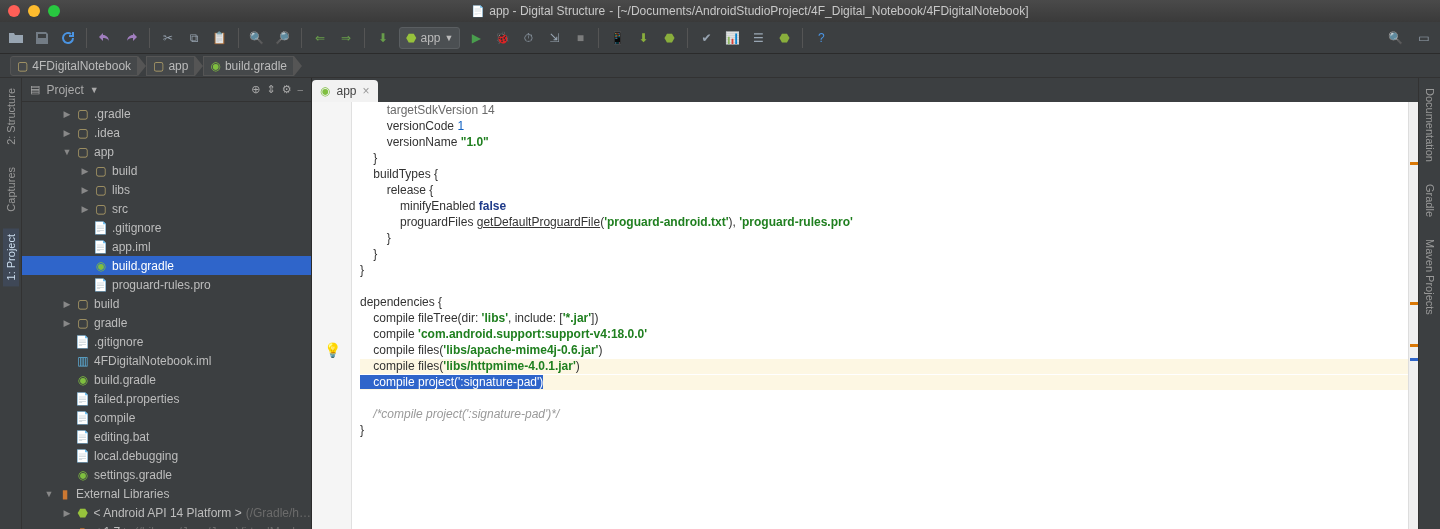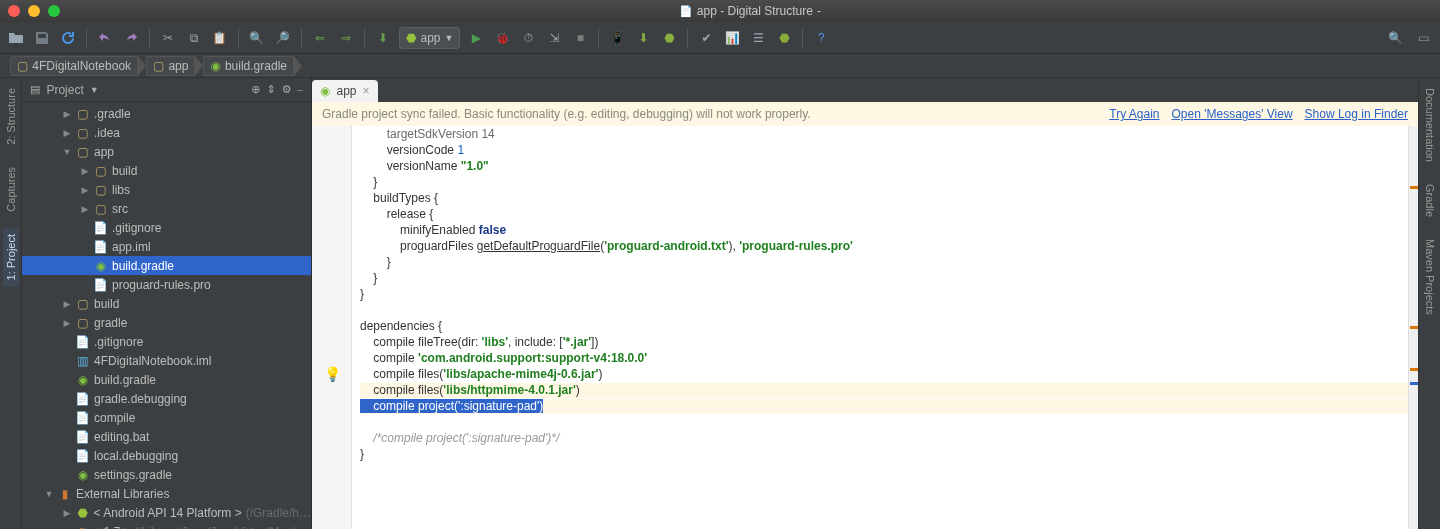--- a/index.html
+++ b/index.html
@@ -61,20 +61,21 @@
 <body>
 
 <div class="titlebar">
   <div class="tl-btn tl-red"></div>
   <div class="tl-btn tl-yellow"></div>
   <div class="tl-btn tl-green"></div>
   <div class="tl-title">
     <span class="mini-ic">📄</span>
     <span>app - Digital Structure</span>
     <span>-</span>
+    <span>[~/Documents/AndroidStudioProject/4F_Digital_Notebook/4FDigitalNotebook]</span>
   </div>
 </div>
 
 <div class="toolbar">
   <div class="tb-icon">
       <svg viewBox="0 0 16 16" fill="currentColor">
         <path d="M1 3h5l1 2h8v8H1z"></path>
       </svg>
     </div>
   <div class="tb-icon">
@@ -248,21 +249,21 @@
           <span>4FDigitalNotebook.iml</span>
         </div>
       <div class="row ind2">
           <span class="tw"></span>
           <span class="ic gradle">◉</span>
           <span>build.gradle</span>
         </div>
       <div class="row ind2">
           <span class="tw"></span>
           <span class="ic file">📄</span>
-          <span>gradle.debugging</span>
+          <span>failed.properties</span>
         </div>
       <div class="row ind2">
           <span class="tw"></span>
           <span class="ic file">📄</span>
           <span>compile</span>
         </div>
       <div class="row ind2">
           <span class="tw"></span>
           <span class="ic file">📄</span>
           <span>editing.bat</span>
@@ -296,28 +297,20 @@
         </div>
     </div>
   </div>
 
   <div class="editor-area">
     <div class="tabbar">
       <div class="tab">
         <span class="ic gradle">◉</span>
         <span>app</span>
         <span class="close">×</span>
-      </div>
-    </div>
-    <div class="warnbar">
-      <span>Gradle project sync failed. Basic functionality (e.g. editing, debugging) will not work properly.</span>
-      <div class="links">
-        <a>Try Again</a>
-        <a>Open 'Messages' View</a>
-        <a>Show Log in Finder</a>
       </div>
     </div>
     <div class="code-wrap">
       <div class="gutter">
         <span class="bulb" style="top:240px">💡</span>
       </div>
 <pre class="code"><span class="dimmed">        targetSdkVersion 14</span>
 <span>        versionCode </span><span class="num">1</span>
 <span>        versionName </span><span class="str">"1.0"</span>
 <span>    }</span>

